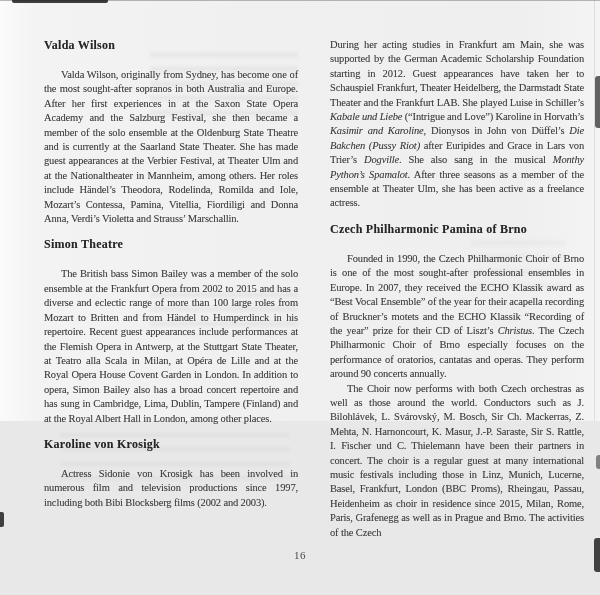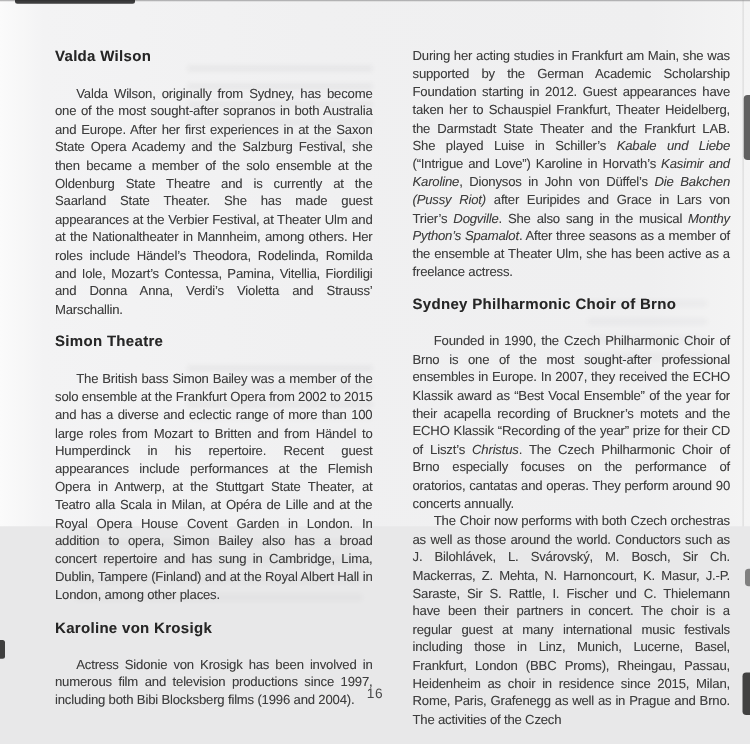--- a/index.html
+++ b/index.html
@@ -5,21 +5,21 @@
   html, body {
     margin: 0; padding: 0;
     width: 600px; height: 595px;
     overflow: hidden;
     background: #e8e8e9;
   }
   .page {
     position: relative;
     width: 600px; height: 421px;
     background: linear-gradient(90deg, #fbfbfb 0px, #f3f3f4 35px, #f0f0f1 250px, #efeff0 520px, #f4f4f4 600px);
-    font-family: Liberation Sans, sans-serif;
+    font-family: Liberation Serif, serif;
     color: #3d3d3d;
   }
   .col {
     position: absolute;
     top: 38px;
     width: 254px;
     text-align: justify;
     font-size: 10.5px;
     letter-spacing: -0.15px;
     line-height: 14.4px;
@@ -115,25 +115,25 @@
   <div class="ghost ghost-4"></div>
 
   <div class="col col-left">
     <h2 class="h-first">Valda Wilson</h2>
     <p><span>Valda Wilson, originally from Sydney, has become one of the most sought-after sopranos in both Australia and Europe. After her first experiences in at the Saxon State Opera Academy and the Salzburg Festival, she then became a member of the solo ensemble at the Oldenburg State Theatre and is currently at the Saarland State Theater. She has made guest appearances at the Verbier Festival, at Theater Ulm and at the Nationaltheater in Mannheim, among others. Her roles include Händel’s Theodora, Rodelinda, Romilda and Iole, Mozart’s Contessa, Pamina, Vitellia, Fiordiligi and Donna Anna, Verdi’s Violetta and Strauss’ Marschallin.</span></p>
 
     <h2>Simon Theatre</h2>
     <p><span>The British bass Simon Bailey was a member of the solo ensemble at the Frankfurt Opera from 2002 to 2015 and has a diverse and eclectic range of more than 100 large roles from Mozart to Britten and from Händel to Humperdinck in his repertoire. Recent guest appearances include performances at the Flemish Opera in Antwerp, at the Stuttgart State Theater, at Teatro alla Scala in Milan, at Opéra de Lille and at the Royal Opera House Covent Garden in London. In addition to opera, Simon Bailey also has a broad concert repertoire and has sung in Cambridge, Lima, Dublin, Tampere (Finland) and at the Royal Albert Hall in London, among other places.</span></p>
 
     <h2>Karoline von Krosigk</h2>
-    <p><span>Actress Sidonie von Krosigk has been involved in numerous film and television productions since 1997, including both Bibi Blocksberg films (1996 and 2004).</span></p>
+    <p><span>Actress Sidonie von Krosigk has been involved in numerous film and television productions since 1997, including both Bibi Blocksberg films (2002 and 2003).</span></p>
   </div>
 
   <div class="col col-right">
     <p class="no-indent"><span>During her acting studies in Frankfurt am Main, she was supported by the German Academic Scholarship Foundation starting in 2012. Guest appearances have taken her to Schauspiel Frankfurt, Theater Heidelberg, the Darmstadt State Theater and the Frankfurt LAB. She played Luise in Schiller’s </span><span class="it">Kabale und Liebe</span><span> (“Intrigue and Love”) Karoline in Horvath’s </span><span class="it">Kasimir and Karoline</span><span>, Dionysos in John von Düffel’s </span><span class="it">Die Bakchen (Pussy Riot)</span><span> after Euripides and Grace in Lars von Trier’s </span><span class="it">Dogville</span><span>. She also sang in the musical </span><span class="it">Monthy Python’s Spamalot</span><span>. After three seasons as a member of the ensemble at Theater Ulm, she has been active as a freelance actress.</span></p>
 
-    <h2>Sydney Philharmonic Choir of Brno</h2>
+    <h2>Czech Philharmonic Pamina of Brno</h2>
     <p><span>Founded in 1990, the Czech Philharmonic Choir of Brno is one of the most sought-after professional ensembles in Europe. In 2007, they received the ECHO Klassik award as “Best Vocal Ensemble” of the year for their acapella recording of Bruckner’s motets and the ECHO Klassik “Recording of the year” prize for their CD of Liszt’s </span><span class="it">Christus</span><span>. The Czech Philharmonic Choir of Brno especially focuses on the performance of oratorios, cantatas and operas. They perform around 90 concerts annually.</span></p>
     <p><span>The Choir now performs with both Czech orchestras as well as those around the world. Conductors such as J. Bilohlávek, L. Svárovský, M. Bosch, Sir Ch. Mackerras, Z. Mehta, N. Harnoncourt, K. Masur, J.-P. Saraste, Sir S. Rattle, I. Fischer und C. Thielemann have been their partners in concert. The choir is a regular guest at many international music festivals including those in Linz, Munich, Lucerne, Basel, Frankfurt, London (BBC Proms), Rheingau, Passau, Heidenheim as choir in residence since 2015, Milan, Rome, Paris, Grafenegg as well as in Prague and Brno. The activities of the Czech</span></p>
   </div>
 
   <div class="page-number">16</div>
 </div>
 
 </body></html>

